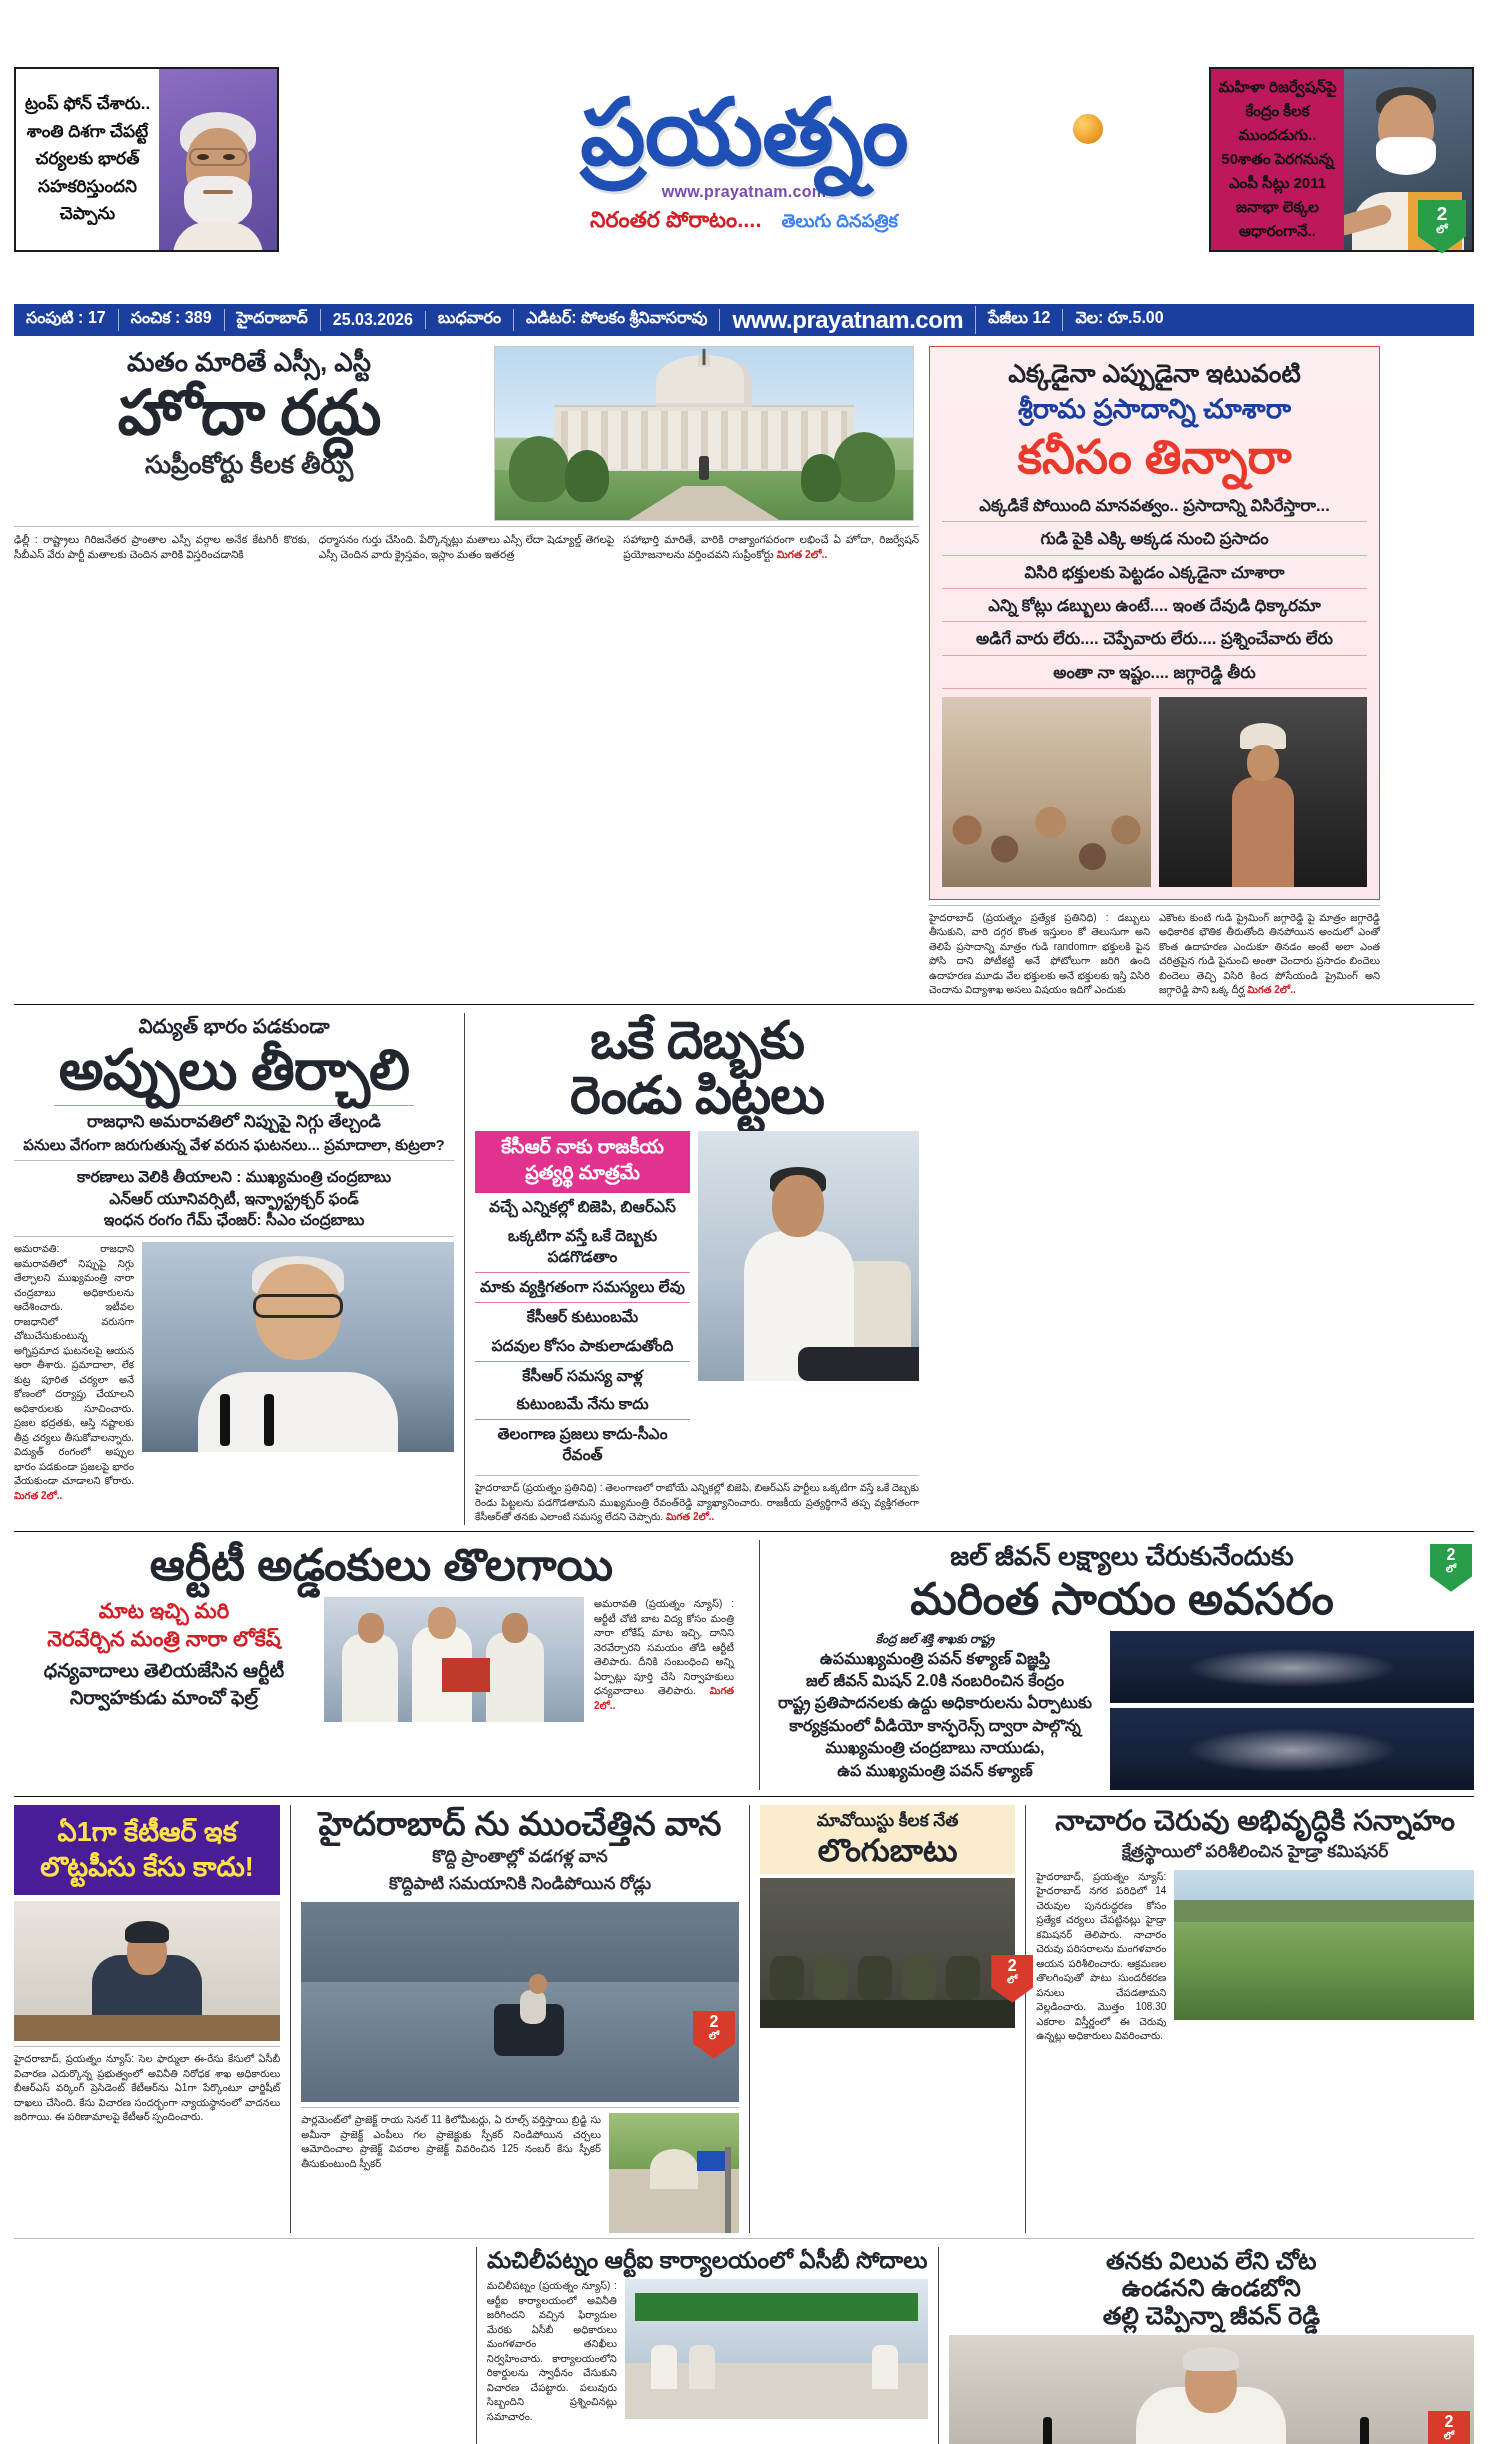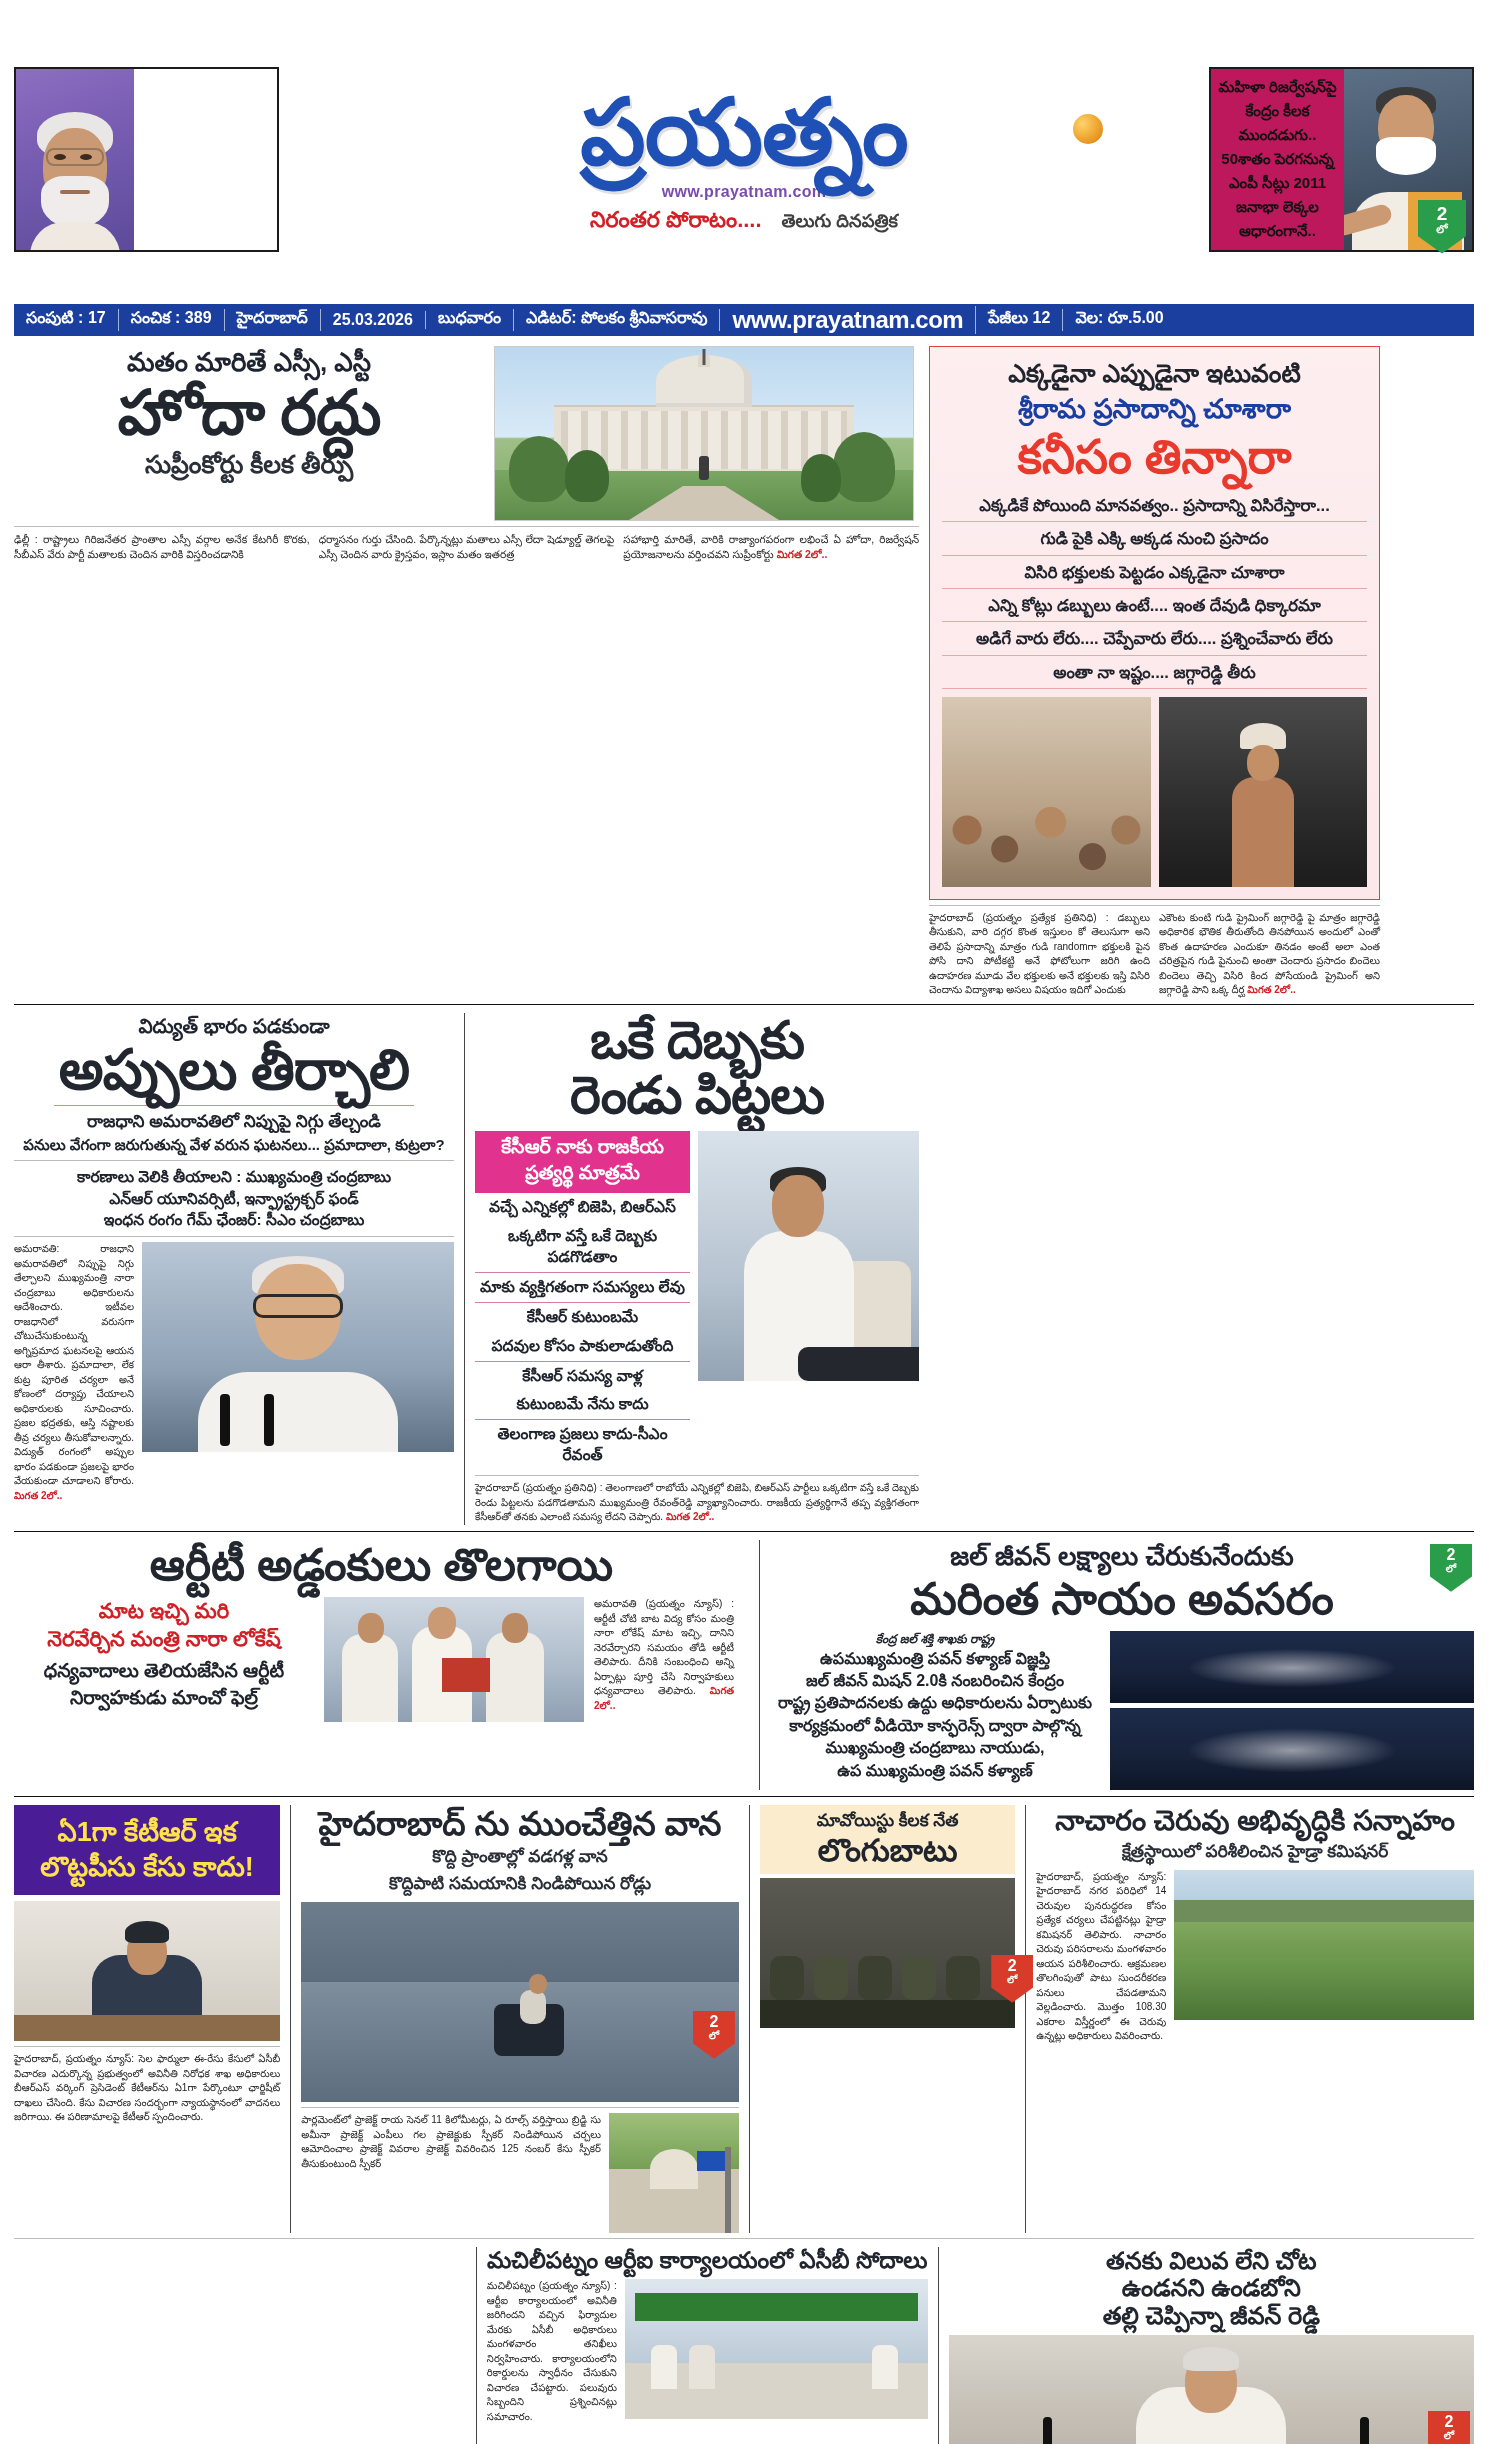--- a/index.html
+++ b/index.html
@@ -47,21 +47,21 @@
     line-height: 1.02; text-shadow: 2px 3px 0 rgba(0,0,0,0.12);
     position: relative; display:inline-block;
   }
   .mast-dot {
     position:absolute; right: 96px; top: 34px; width: 30px; height: 30px;
     border-radius:50%; background: radial-gradient(circle at 32% 32%, #ffd36b, #e8961f 70%, #b5690c);
   }
   .mast-site { font-size: 16px; color:#7a4bb0; margin-top: 4px; letter-spacing:.3px; font-weight:600;}
   .mast-taglines { display:flex; justify-content:center; align-items:baseline; gap: 20px; margin-top: 6px; }
   .tag-red { color:#d12027; font-size: 22px; font-weight: 700; }
-  .tag-blue { color:#404040; font-size: 18px; font-weight: 700; }
+  .tag-blue { color:#3b82f6; font-size: 18px; font-weight: 700; }
 
   .mast-right {
     width: 265px; border: 2px solid #1b1b1b; height: 185px; display:flex; background:#be185d; position:relative;
   }
   .mast-right-text {
     flex:1; font-size: 15px; line-height:1.6; text-align:center; padding: 6px 3px;
     display:flex; flex-direction:column; justify-content:center; font-weight:600; color:#111;
   }
   .mast-right-photo { width: 128px; background: linear-gradient(170deg,#5b6f86,#46576b 55%,#33404f); position:relative; overflow:hidden;}
   .ah-head { position:absolute; top:26px; left:34px; width:56px; height:66px; background:#cb9a72; border-radius:48%; }
@@ -215,20 +215,21 @@
   .badge-red .shield { background:#d93b2b; }
 </style>
 </head>
 <body>
 
 <div class="page">
 
   <div class="masthead">
 
     <div class="mast-left">
+      <div class="mast-left-text">ట్రంప్ ఫోన్ చేశారు.. శాంతి దిశగా చేపట్టే చర్యలకు భారత్ సహకరిస్తుందని చెప్పాను</div>
       <div class="mast-left-photo">
         <div class="face">
           <div class="hair"></div>
             <div class="head"></div>
           <div class="glass"></div>
             <div class="eyeL"></div>
             <div class="eyeR"></div>
           <div class="beard"></div>
             <div class="mouthline"></div>
             <div class="body"></div>

